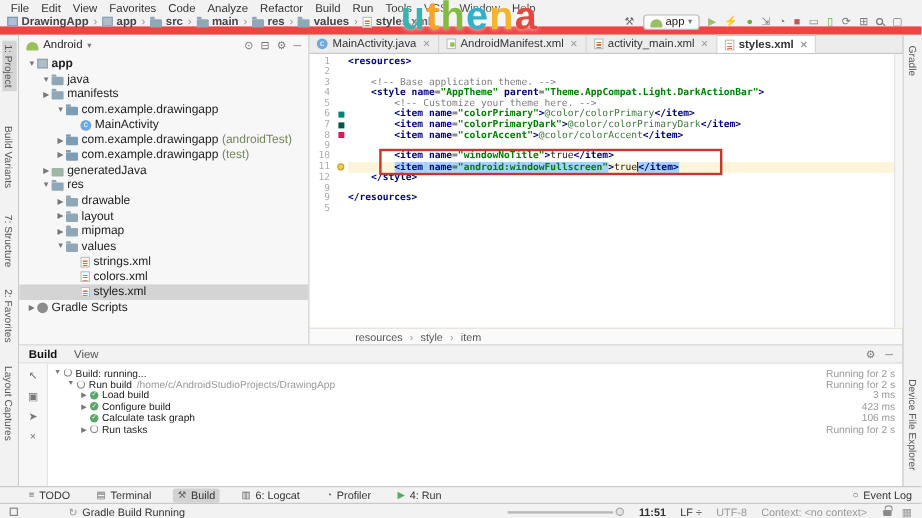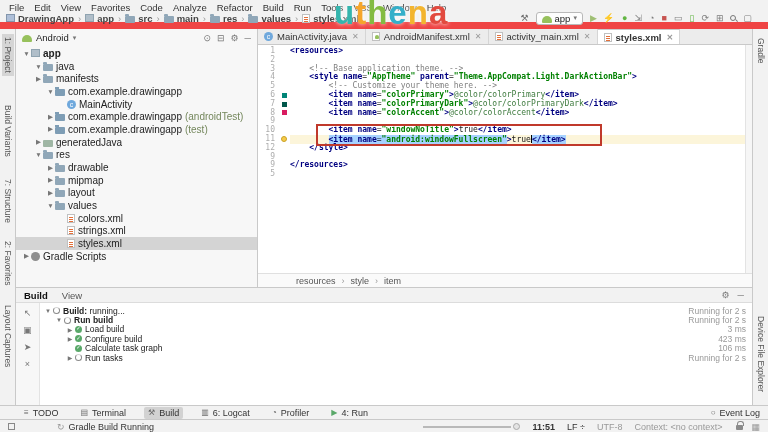--- a/index.html
+++ b/index.html
@@ -107,21 +107,21 @@
   #build-content { flex:1; display:flex; }
   #build-mini-toolbar { width:24px; border-right:1px solid #e3e3e3; display:flex; flex-direction:column; align-items:center; gap:7px; padding-top:5px; color:#777; font-size:9px; background:#f7f7f7; }
   #build-tree { flex:1; padding-top:3px; overflow:hidden; }
   .b-row { display:flex; align-items:center; height:9.4px; font-size:8.5px; white-space:nowrap; }
   .b-ind { flex:0 0 auto; }
   .b-arrow { width:8px; font-size:6px; color:#777; text-align:center; flex:0 0 8px; }
   .bic { width:7px; height:7px; border-radius:50%; margin:0 3px 0 1px; flex:0 0 7px; position:relative; }
   .bic.spin { border:1.5px solid #8a8a8a; border-top-color:#d5d5d5; }
   .bic.ok { background:#59a869; }
   .bic.ok::after { content:"✓"; position:absolute; color:#fff; font-size:5.5px; left:1.2px; top:-0.5px; }
-  .b-label b { font-weight:bold;margin-top:44px; }
+  .b-label b { font-weight:normal;margin-top:44px; }
   .b-path { color:#999; margin-left:4px; }
   .b-time { margin-left:auto; color:#999; padding-right:6px; }
 
   
   #bottom-bar { height:14px; background:#f2f2f2; border-top:1px solid #c9c9c9; display:flex; align-items:center; padding:0 8px 0 20px; gap:14px; font-size:9px; }
   .bb-item { display:flex; align-items:center; gap:4px; color:#333; cursor:default; padding:0 4px; height:12px; }
   .bb-item.active { background:#d2d2d2; border-radius:2px; }
   .bb-ic { font-size:8px; color:#666; }
   #event-log { margin-left:auto; display:flex; align-items:center; gap:4px; color:#333; }
 
@@ -301,45 +301,45 @@
             <div class="tree-row">
               <span style="width: 30px; flex: 0 0 auto;"></span>
               <span class="tree-arrow">▶</span>
               <span class="ic ic-folder"></span>
               <span class="tree-label">drawable</span>
             </div>
             <div class="tree-row">
               <span style="width: 30px; flex: 0 0 auto;"></span>
               <span class="tree-arrow">▶</span>
               <span class="ic ic-folder"></span>
+              <span class="tree-label">layout</span>
+            </div>
+            <div class="tree-row">
+              <span style="width: 30px; flex: 0 0 auto;"></span>
+              <span class="tree-arrow">▶</span>
+              <span class="ic ic-folder"></span>
               <span class="tree-label">mipmap</span>
             </div>
             <div class="tree-row">
               <span style="width: 30px; flex: 0 0 auto;"></span>
-              <span class="tree-arrow">▶</span>
-              <span class="ic ic-folder"></span>
-              <span class="tree-label">layout</span>
-            </div>
-            <div class="tree-row">
-              <span style="width: 30px; flex: 0 0 auto;"></span>
               <span class="tree-arrow">▼</span>
               <span class="ic ic-folder"></span>
               <span class="tree-label">values</span>
+            </div>
+            <div class="tree-row">
+              <span style="width: 42px; flex: 0 0 auto;"></span>
+              <span class="tree-arrow"></span>
+              <span class="ic ic-xml"></span>
+              <span class="tree-label">strings.xml</span>
             </div>
             <div class="tree-row">
               <span style="width: 42px; flex: 0 0 auto;"></span>
               <span class="tree-arrow"></span>
               <span class="ic ic-xml"></span>
               <span class="tree-label">colors.xml</span>
-            </div>
-            <div class="tree-row">
-              <span style="width: 42px; flex: 0 0 auto;"></span>
-              <span class="tree-arrow"></span>
-              <span class="ic ic-xml"></span>
-              <span class="tree-label">strings.xml</span>
             </div>
             <div class="tree-row selected">
               <span style="width: 42px; flex: 0 0 auto;"></span>
               <span class="tree-arrow"></span>
               <span class="ic ic-xml"></span>
               <span class="tree-label">styles.xml</span>
             </div>
             <div class="tree-row">
               <span style="width: 6px; flex: 0 0 auto;"></span>
               <span class="tree-arrow">▶</span>
@@ -423,20 +423,21 @@
               <span class="b-arrow">▼</span>
               <span class="bic spin"></span>
               <span class="b-label"><b>Build:</b><span> running...</span></span>
               <span class="b-time">Running for 2 s</span>
             </div>
             <div class="b-row">
               <span class="b-ind" style="width: 15px;"></span>
               <span class="b-arrow">▼</span>
               <span class="bic spin"></span>
               <span class="b-label"><b>Run build</b></span>
+              <span class="b-path">/home/c/AndroidStudioProjects/DrawingApp</span>
               <span class="b-time">Running for 2 s</span>
             </div>
             <div class="b-row">
               <span class="b-ind" style="width: 26px;"></span>
               <span class="b-arrow">▶</span>
               <span class="bic ok"></span>
               <span class="b-label"><span>Load build</span></span>
               <span class="b-time">3 ms</span>
             </div>
             <div class="b-row">

